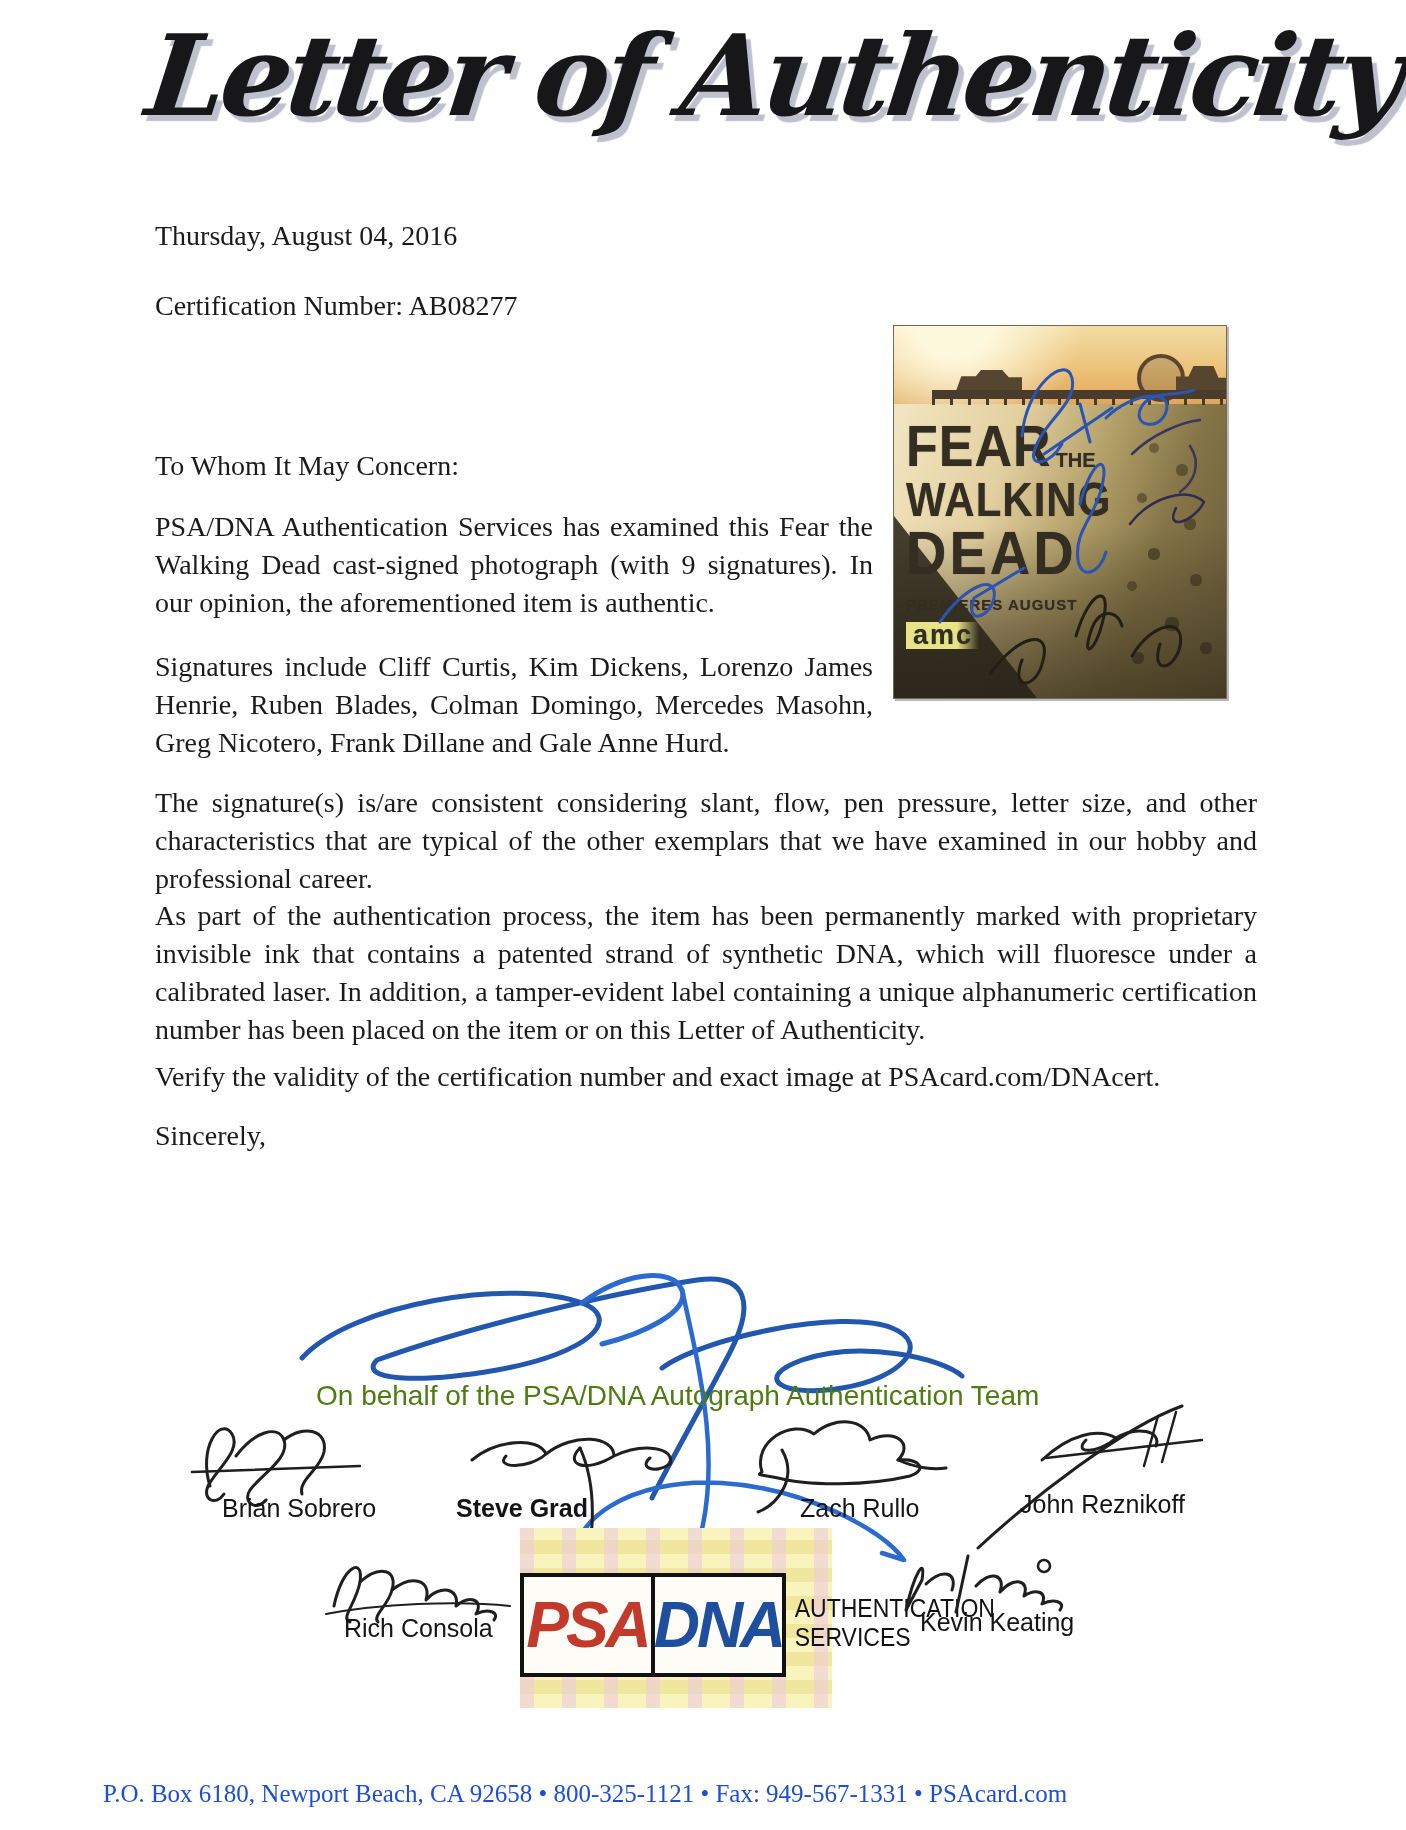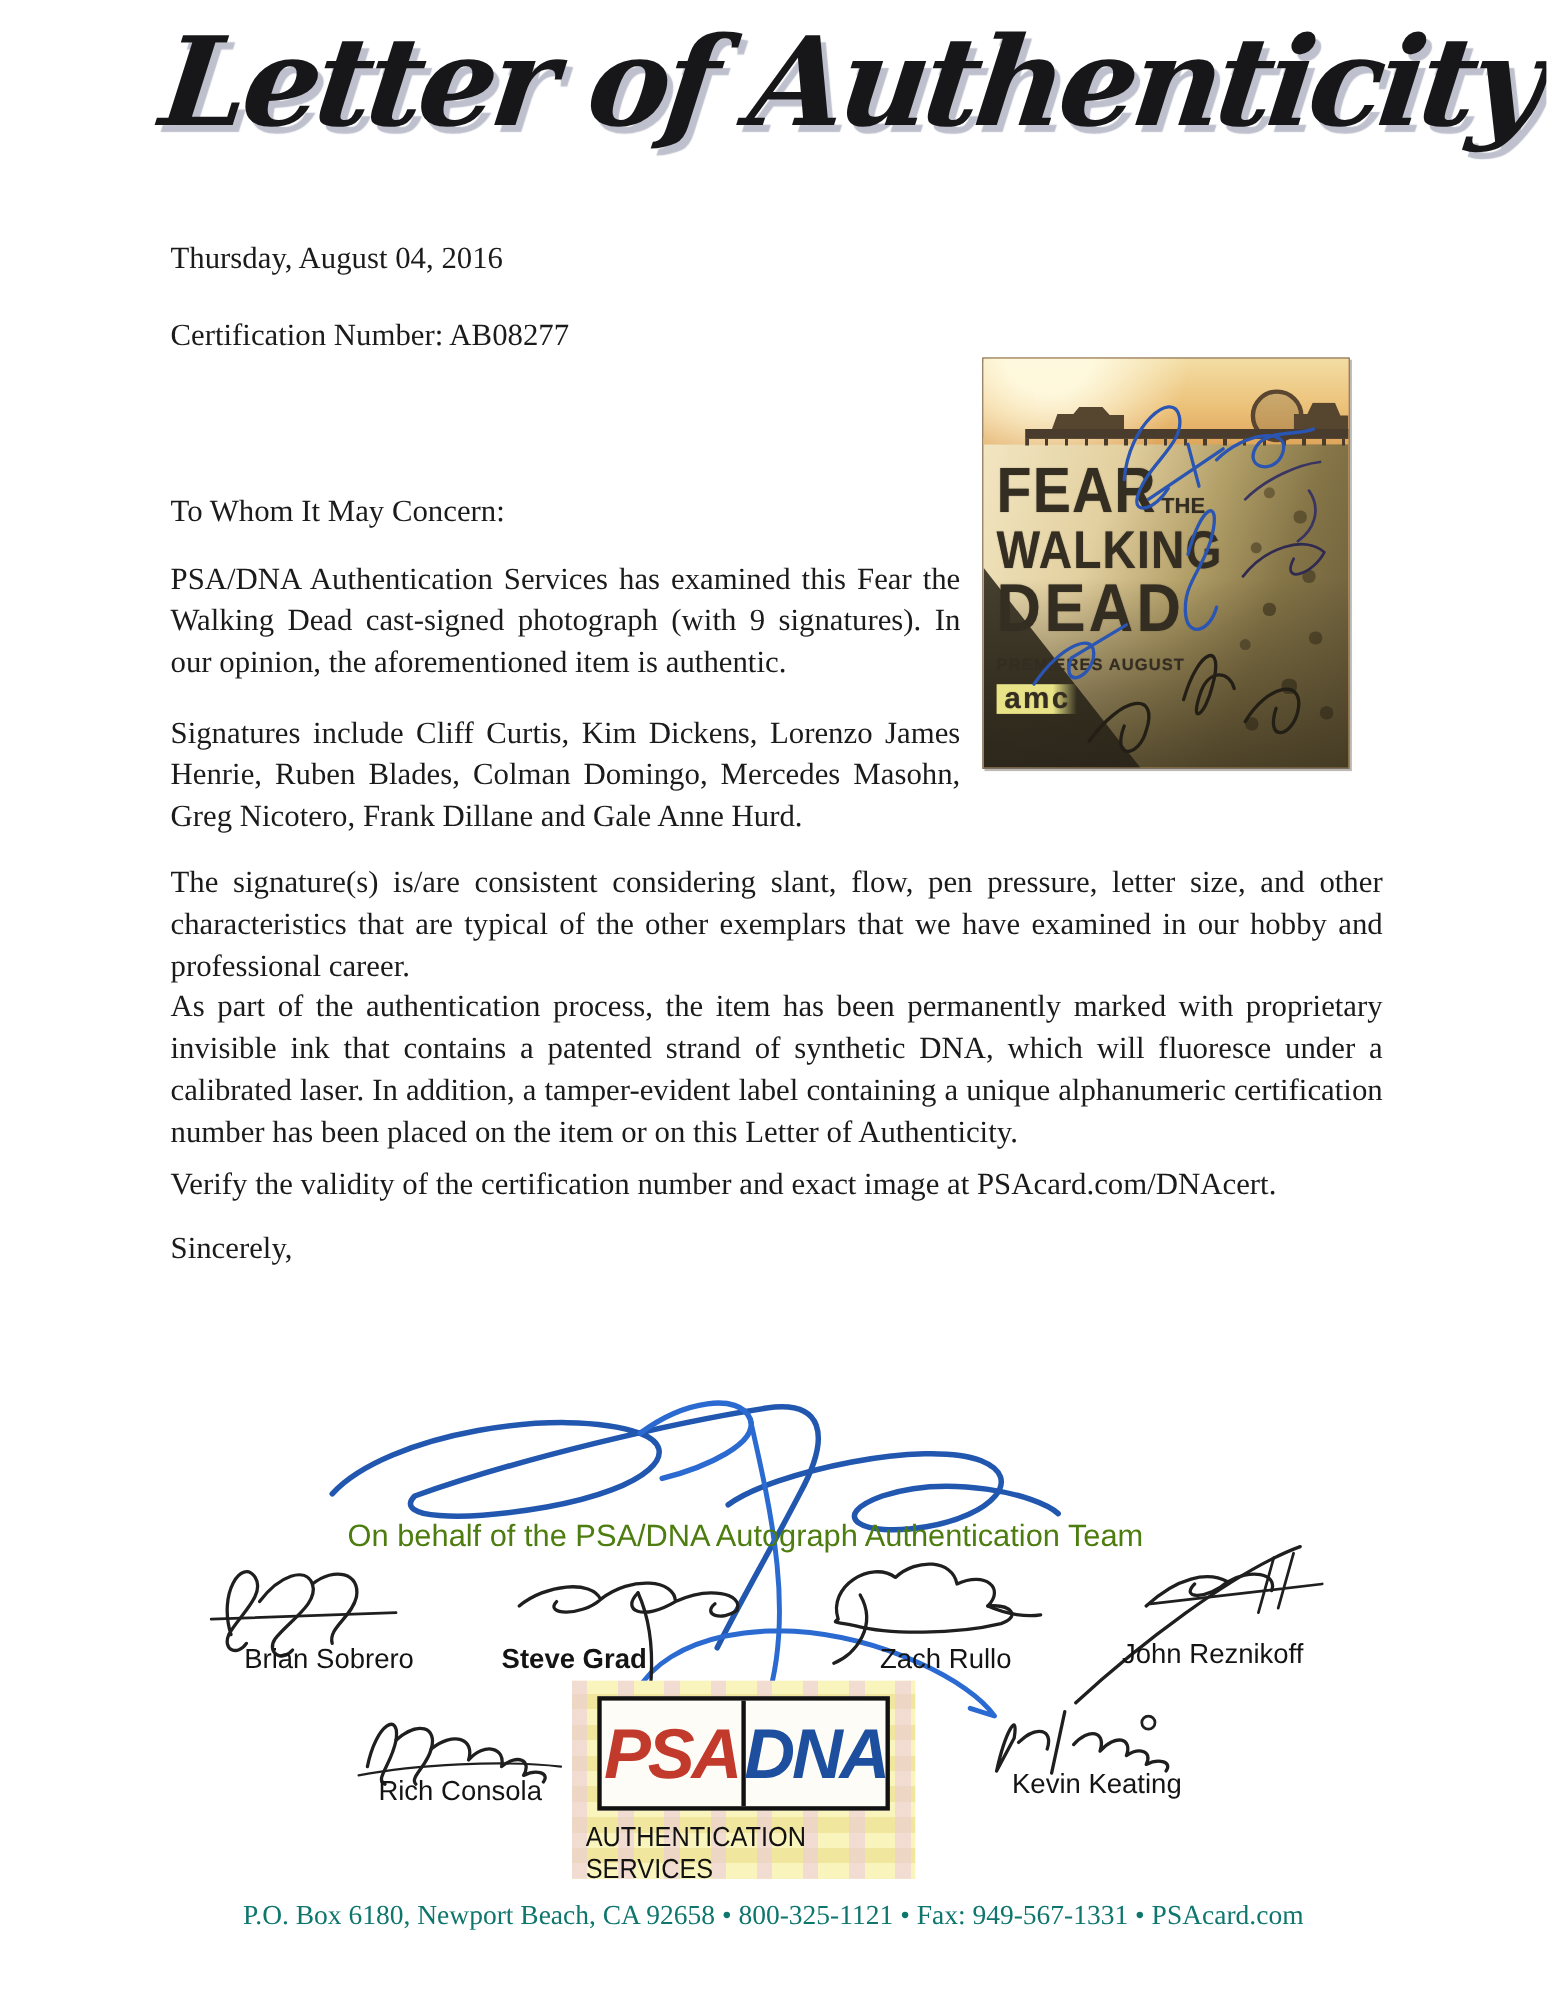--- a/index.html
+++ b/index.html
@@ -102,39 +102,39 @@
     font-size:25px; color:#141414; white-space:nowrap;
   }
 
   
   .psa-logo {
     position:absolute; left:520px; top:1528px; width:312px; height:180px;
     background-color:#f6efb2;
     background-image:
       repeating-linear-gradient(90deg, rgba(236,201,228,0.55) 0 14px, rgba(236,201,228,0) 14px 42px),
       repeating-linear-gradient(0deg, rgba(250,244,190,0.9) 0 14px, rgba(240,229,155,0.9) 14px 28px);
-    display:flex; flex-direction:column; align-items:center; justify-content:flex-start;
+    display:flex; flex-direction:row; align-items:center; justify-content:flex-start;
   }
   .logo-boxes { display:flex; margin-top:14px; border:4px solid #121212; background:#fdfcf6; }
   .logo-cell {
     width:127px; height:96px; display:flex; align-items:center; justify-content:center;
     font-family:"Liberation Sans", sans-serif; font-weight:bold; font-style:italic;
     font-size:64px; letter-spacing:-3px;
   }
   .logo-cell.psa { color:#c23a2c; border-right:4px solid #121212; }
   .logo-cell.dna { color:#1d4f9e; }
   .logo-sub {
     margin-top:10px; font-family:"Liberation Sans", sans-serif; font-size:25px;
     color:#121212; letter-spacing:0px; transform:scaleX(0.92);
   }
 
   
   .footer {
-    position:absolute; left:103px; top:1728px; width:1200px; margin:0;
-    text-align:center; font-size:25px; color:#0f766e;
+    position:absolute; left:103px; top:1780px; width:1200px; margin:0;
+    font-size:25px; color:#1d4ed8;
   }
 
   svg path, svg ellipse { fill:none; stroke-linecap:round; stroke-linejoin:round; }
 </style>
 </head>
 <body>
 
 <div class="page">
 
   <h1 class="loa-title">Letter of Authenticity</h1>

